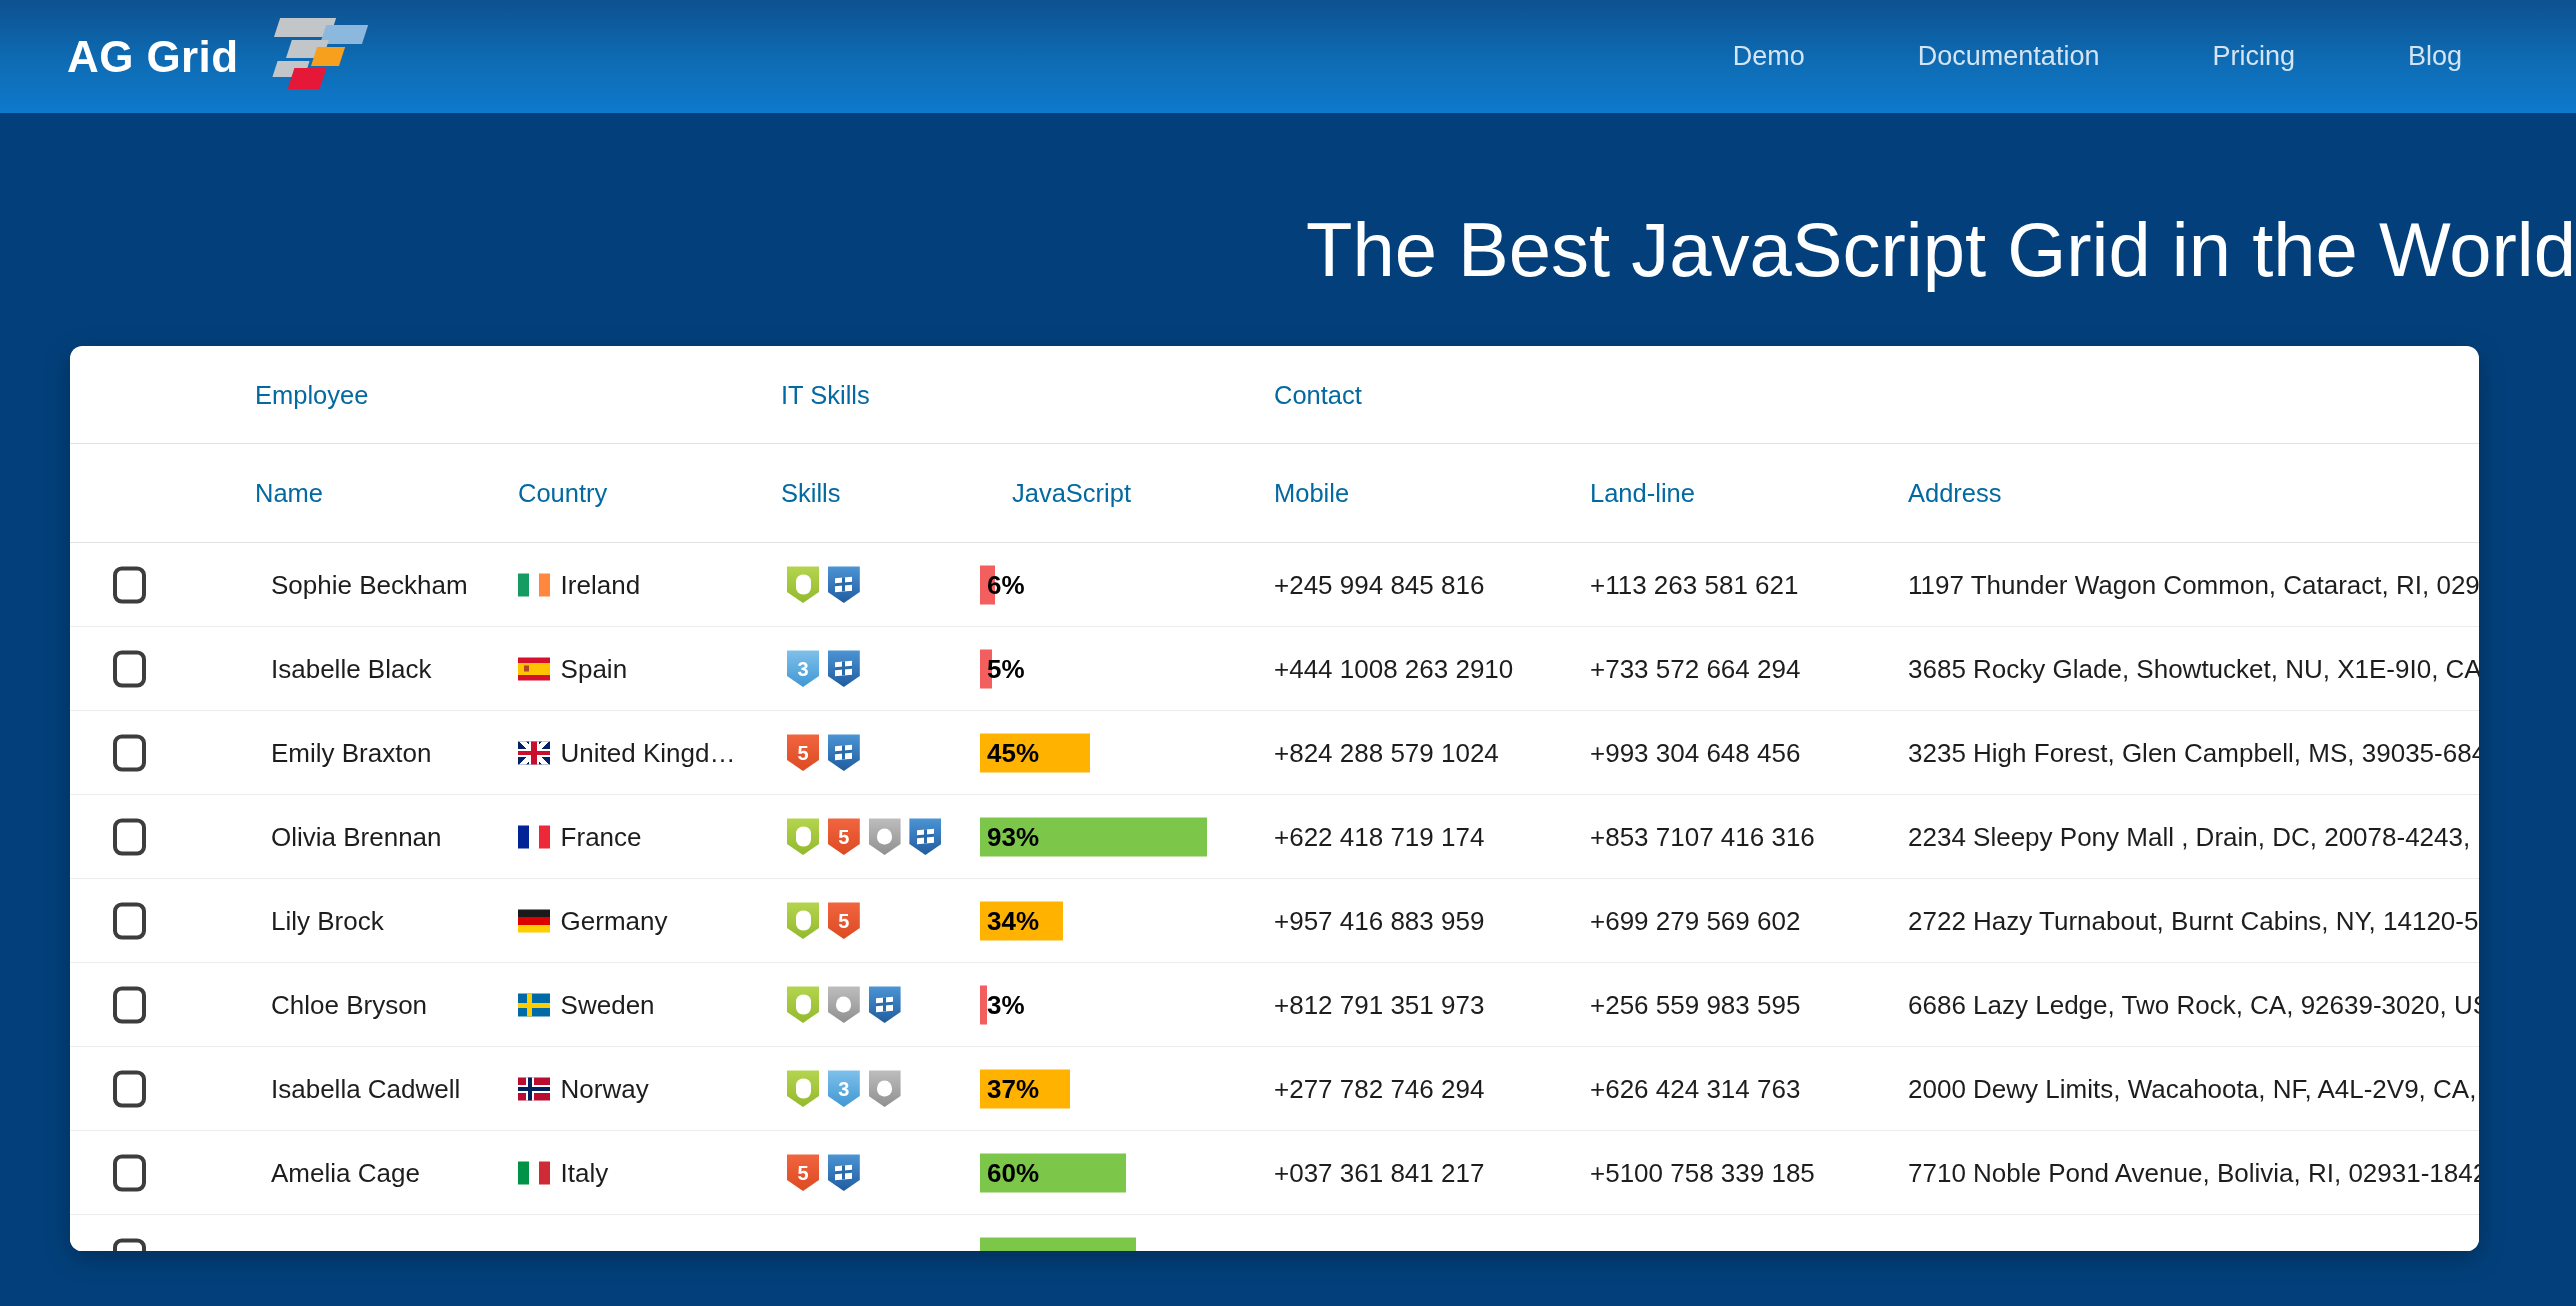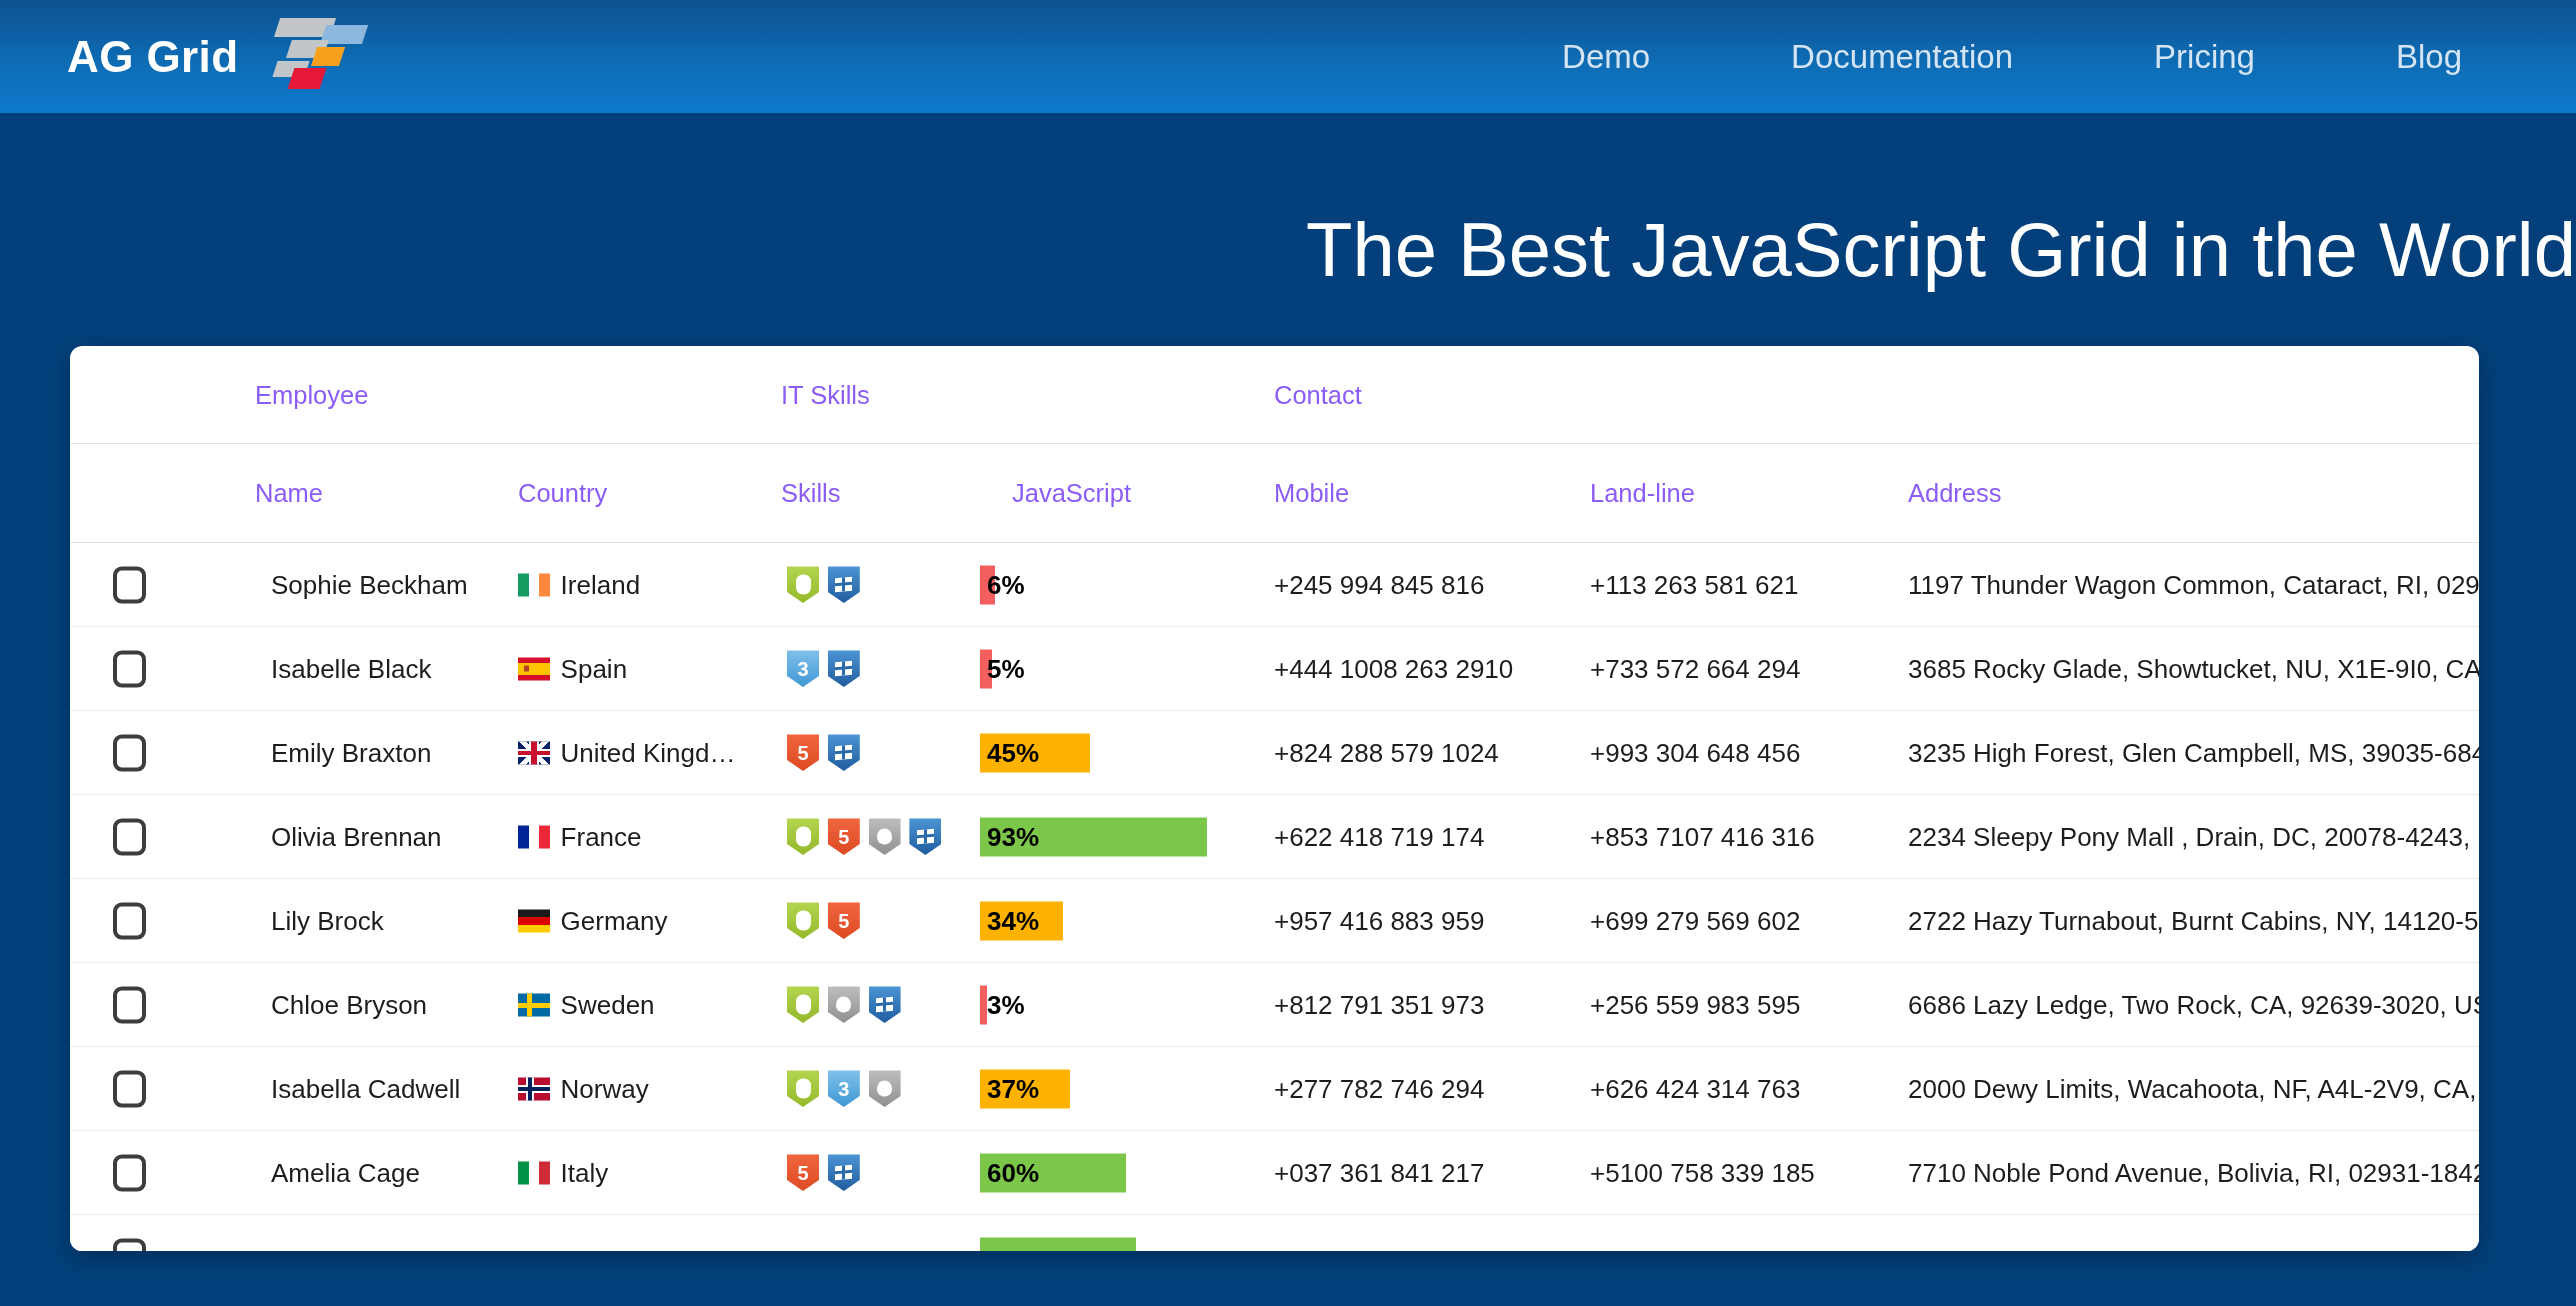--- a/index.html
+++ b/index.html
@@ -27,42 +27,42 @@
   .lm-b1 { left: 55px;  top: 8.8px; width: 42px; height: 19.3px; background: #8db8dd; }
   .lm-g2 { left: 21px;  top: 24px; width: 37px; height: 17.6px; background: #c2c6c9; }
   .lm-o1 { left: 46px;  top: 31px; width: 28px; height: 19.3px; background: #f6a01e; }
   .lm-g3 { left: 7px;   top: 45px; width: 32px; height: 16px; background: #c2c6c9; }
   .lm-r1 { left: 23px;  top: 52px; width: 32px; height: 21px; background: #e51937; }
 
   .nav-links {
     position: absolute; right: 114px; top: 0; height: 113px;
     display: flex; align-items: center; gap: 113px;
   }
-  .nav-link { color: #d4e4f3; font-size: 33px; cursor: pointer; margin-left: 28px; }
+  .nav-link { color: #d4e4f3; font-size: 27px; cursor: pointer; }
 
   
   .hero-title {
     position: absolute; top: 206px; left: 0; width: 100%;
     text-align: right; color: #ffffff;
     font-size: 76px; font-weight: 400; letter-spacing: 0px;
   }
 
   
   .card {
     position: absolute; left: 70px; top: 346px;
     width: 2409px; height: 905px;
     background: #ffffff; border-radius: 12.3px;
     overflow: hidden;
     box-shadow: 0 7px 26px rgba(0,0,0,0.28);
   }
   .ghead { position: relative; height: 98px; border-bottom: 1.8px solid #e2e2e2; }
   .chead { position: relative; height: 98px; }
   .hlabel {
     position: absolute; top: 50%; transform: translateY(-50%);
-    font-size: 25.5px; color: #8b5cf6; white-space: nowrap;
+    font-size: 25.5px; color: #0369a1; white-space: nowrap;
   }
   .gh-employee { left: 185px; }
   .gh-itskills { left: 711px; }
   .gh-contact  { left: 1204px; }
   .ch-name        { left: 185px; }
   .ch-country     { left: 448px; }
   .ch-skills      { left: 711px; }
   .ch-proficiency { left: 942px; }
   .ch-mobile      { left: 1204px; }
   .ch-landline    { left: 1520px; }

